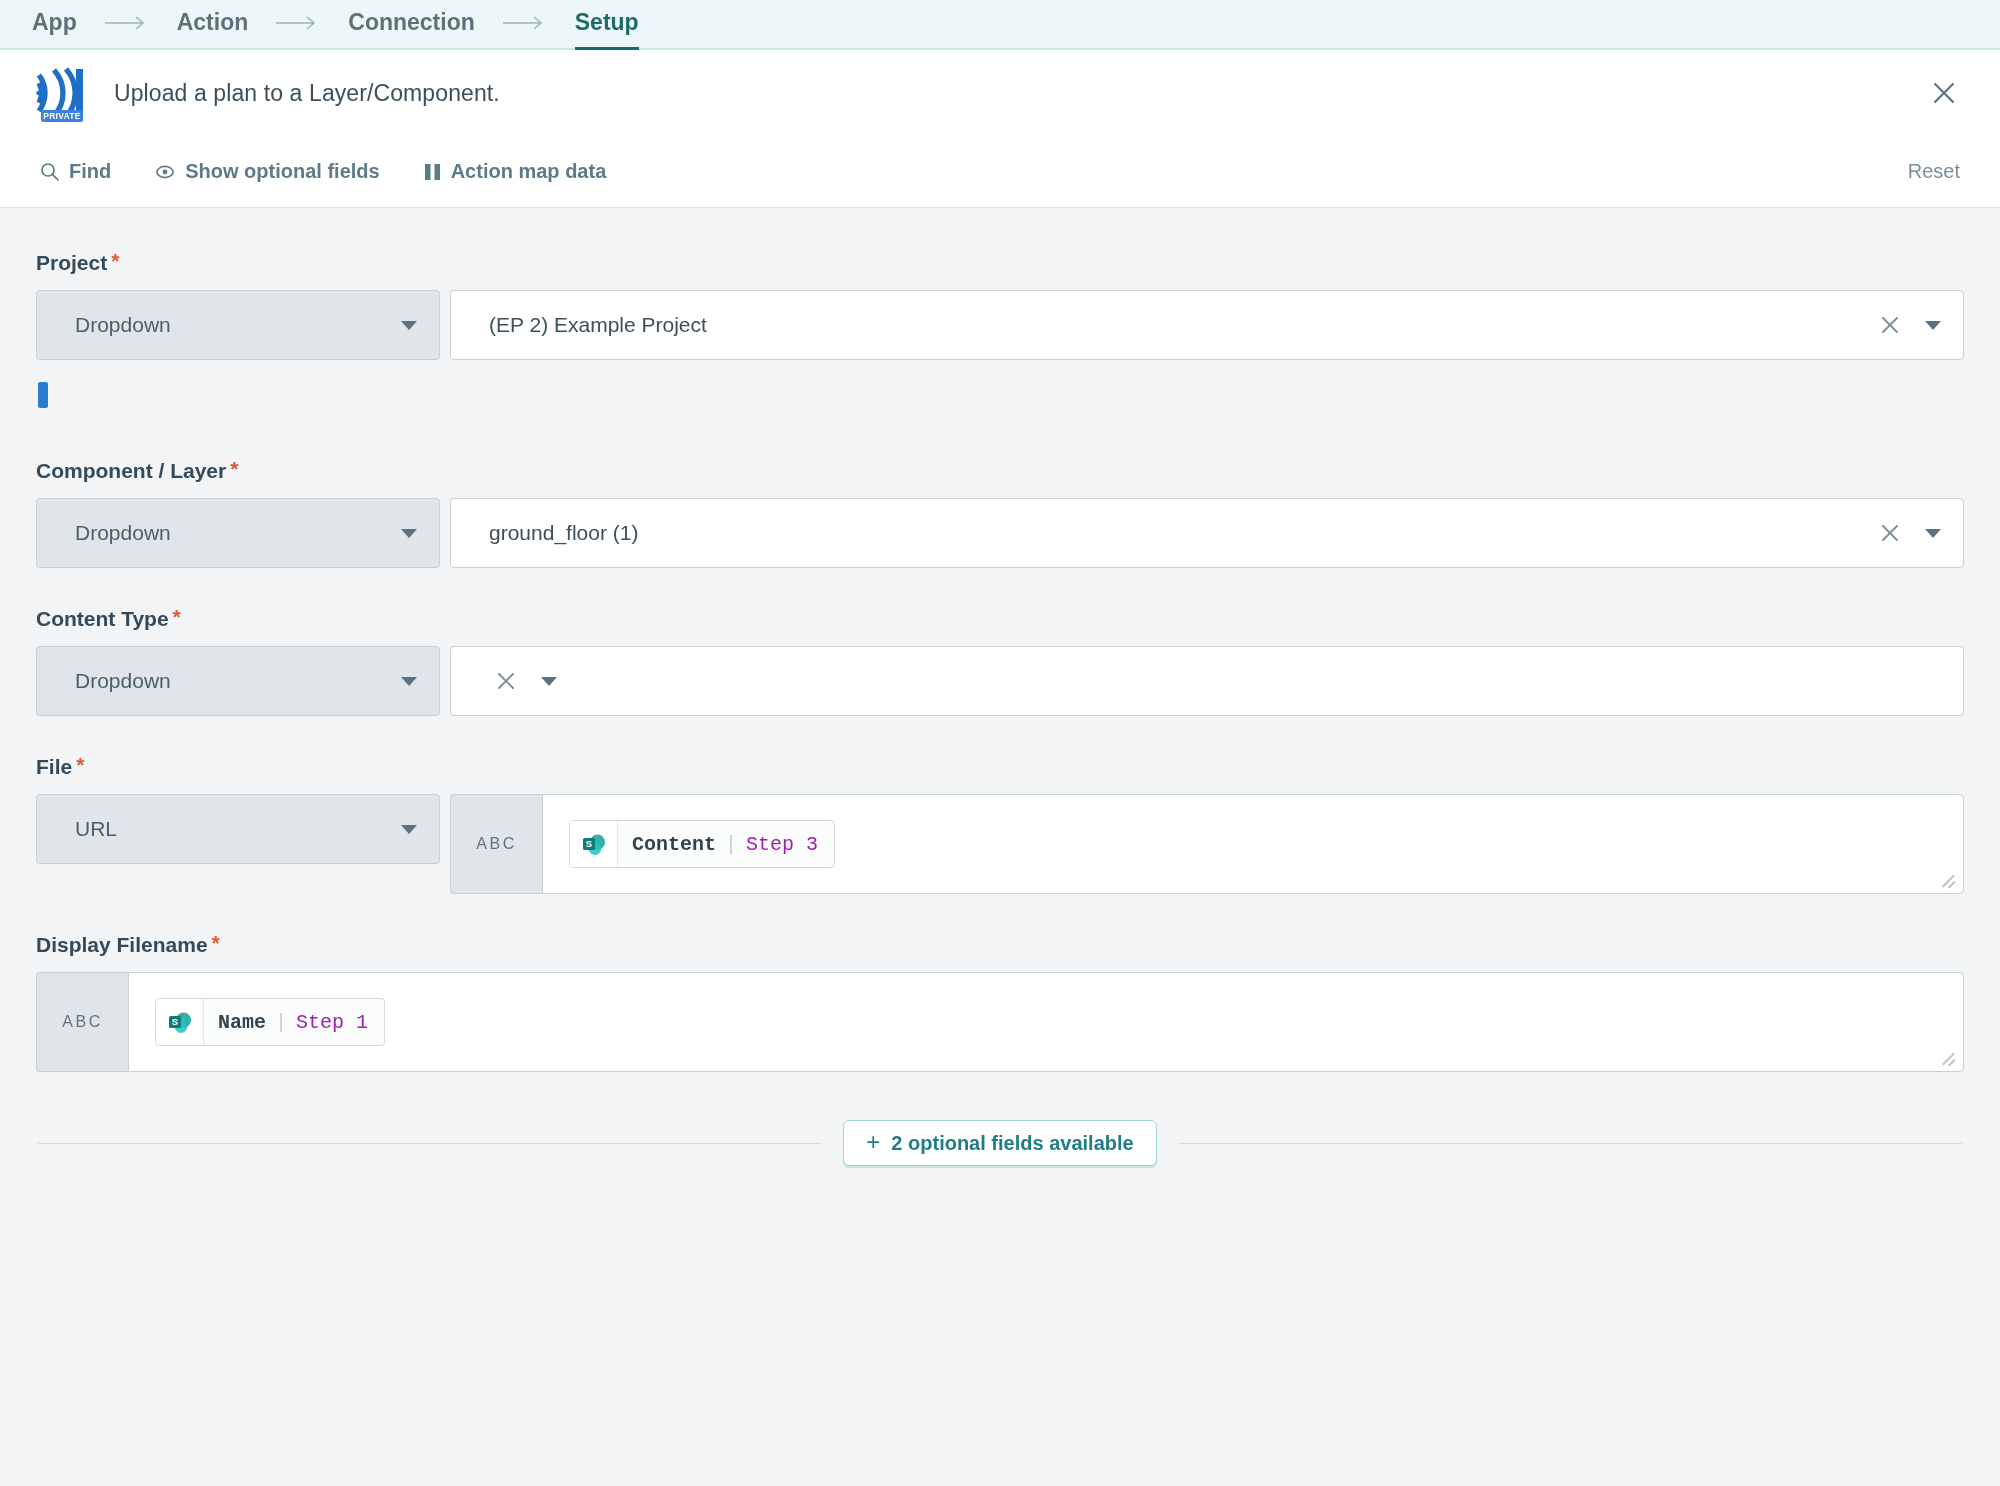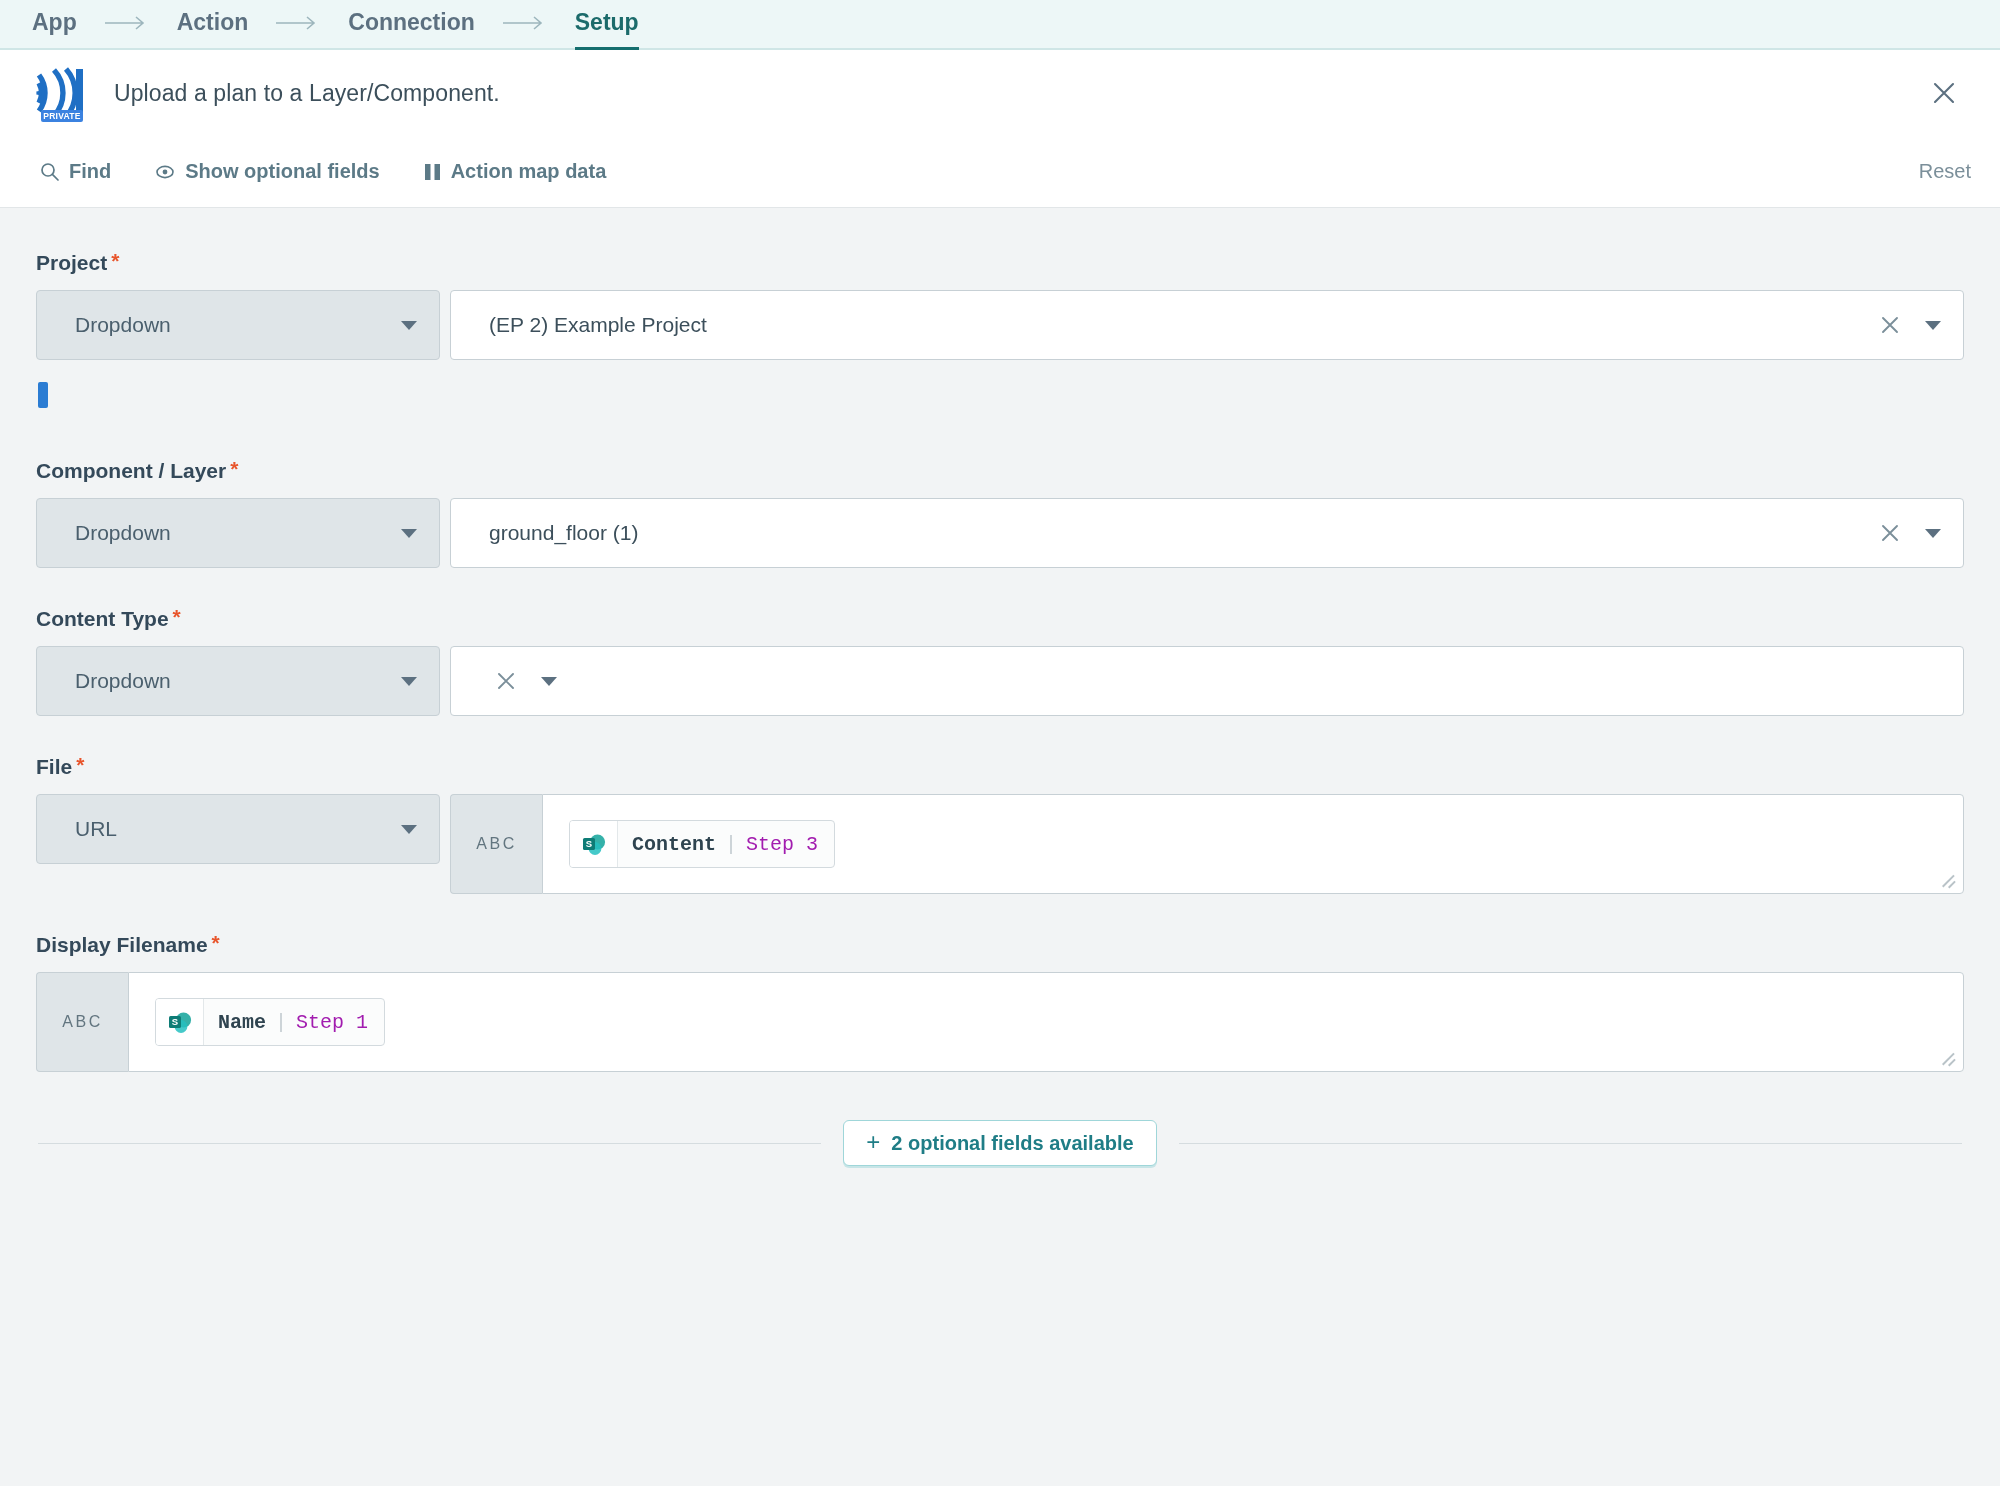--- a/index.html
+++ b/index.html
@@ -105,21 +105,21 @@
     font-size: 20px;
     font-weight: 700;
     color: #5c7a87;
     margin-right: 44px;
     cursor: pointer;
     white-space: nowrap;
   }
   .tool-item .ticon { display: flex; align-items: center; color: #5c7a87; }
   .tool-reset {
     position: absolute;
-    right: 29px;
+    right: 40px;
     font-size: 20px;
     font-weight: 400;
     color: #7b8f9a;
     cursor: pointer;
   }
 
   
   .form-body {
     background: #f2f4f5;
     padding: 44px 36px 0 36px;

